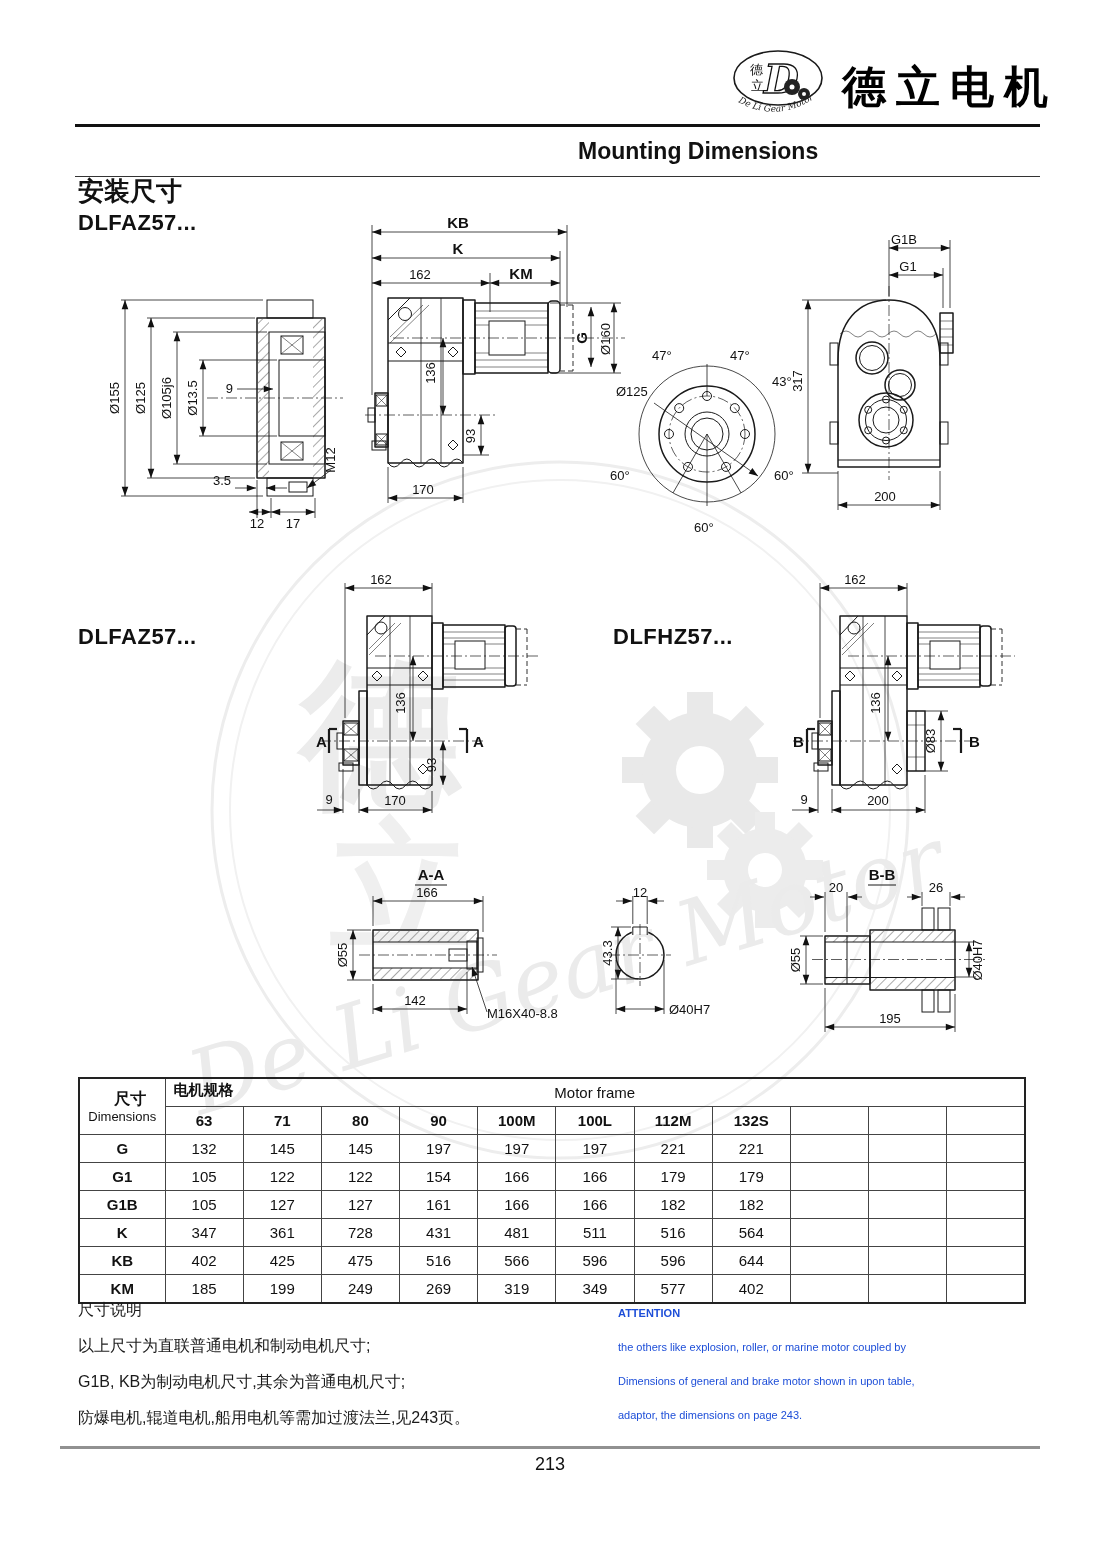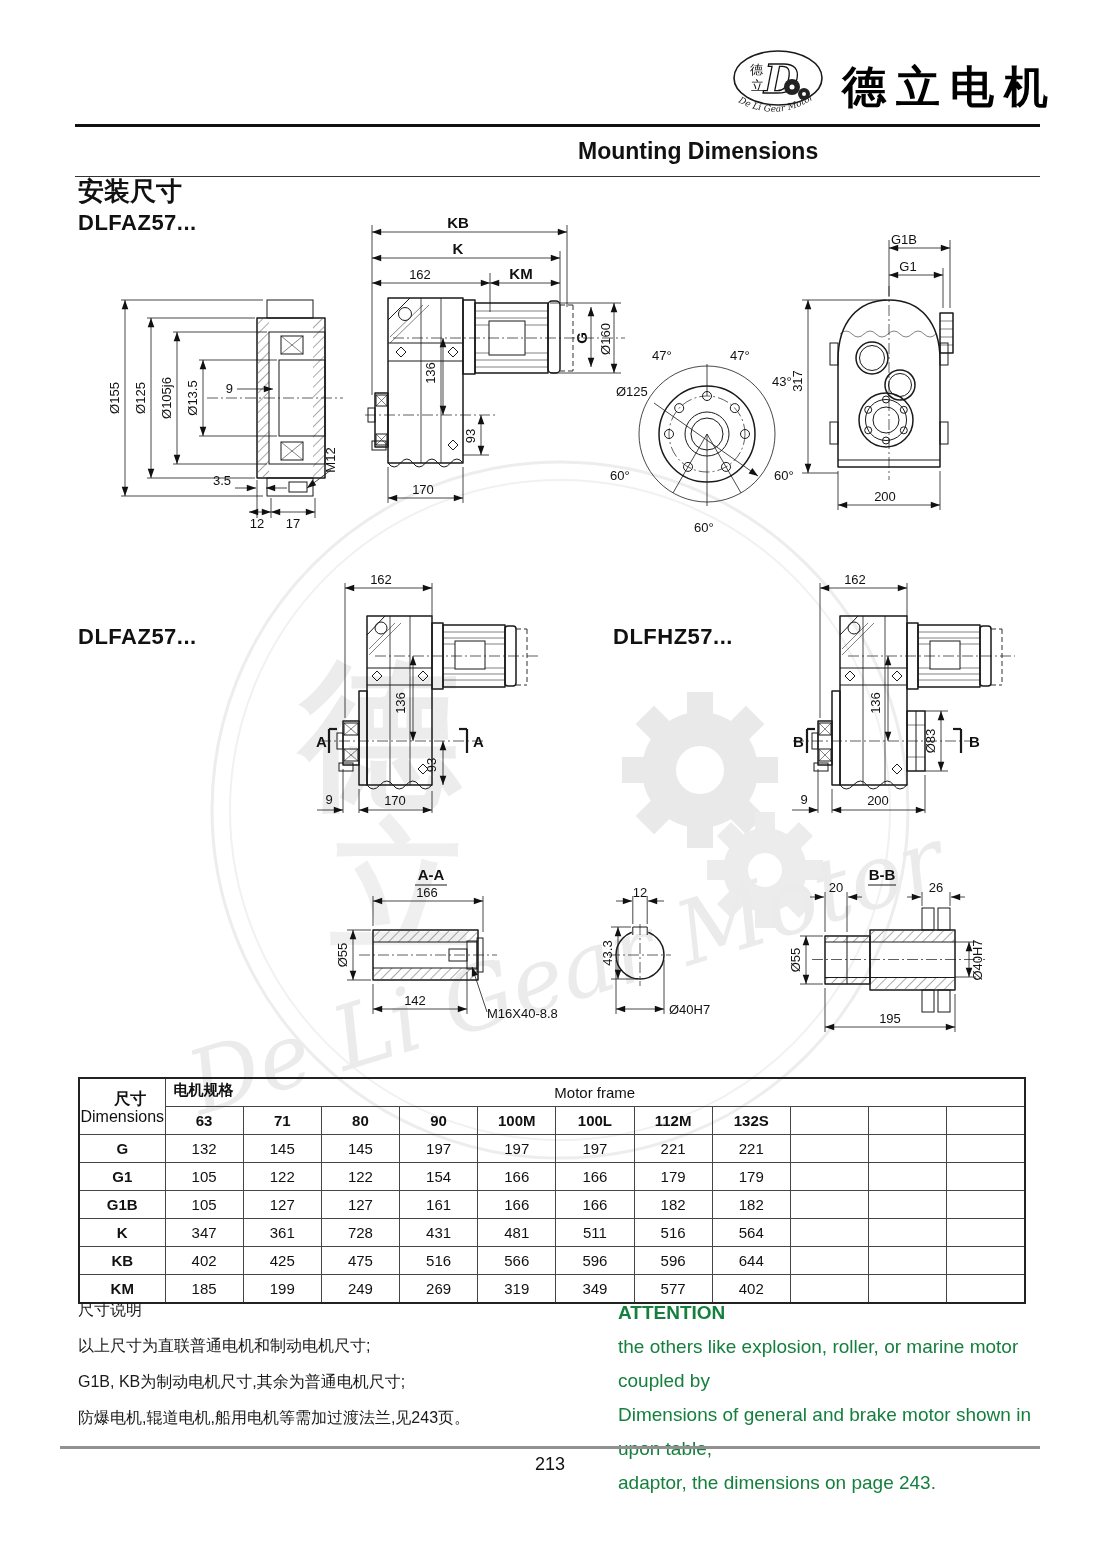--- a/index.html
+++ b/index.html
@@ -25,28 +25,28 @@
   .dsh{stroke:#1a1a1a;stroke-width:0.9;fill:none;stroke-dasharray:5 3;}
   .mk2{stroke:#1a1a1a;stroke-width:2.2;fill:none;}
   .wht{fill:#fff;stroke:#1a1a1a;stroke-width:1;}
   
   #dims-table{border-collapse:collapse;width:948px;table-layout:fixed;border:2px solid #222;}
   #dims-table th,#dims-table td{border:1px solid #444;text-align:center;font-size:15px;
       padding:0;height:27px;font-weight:normal;color:#111;overflow:hidden;}
   #dims-table thead th{font-weight:bold;}
   #dims-table td.rowname{font-weight:bold;}
   .dimcell .cn{font-size:16px;font-weight:bold;line-height:20px;padding-left:16px;}
-  .dimcell .en{font-size:16px;font-weight:normal;line-height:15px;}
+  .dimcell .en{font-size:13px;font-weight:normal;line-height:15px;}
   .speccell{position:relative;height:24px;}
   .spec-cn{position:absolute;left:8px;top:2px;font-weight:bold;font-size:15px;}
   .spec-en{font-weight:normal;font-size:15px;}
   
   .notes{font-size:16px;line-height:36px;color:#1a1a1a;}
   .notes .nt{font-weight:normal;}
-  .notes-en{font-size:19px;line-height:34px;color:#15803d;}
+  .notes-en{font-size:11px;line-height:34px;color:#1d4ed8;}
   .notes-en .nt{font-weight:bold;}
   .rule3{left:60px;top:1446px;width:980px;height:3px;background:#919191;}
   .pagenum{left:0;top:1454px;width:1100px;text-align:center;font-size:18px;}
 </style>
 </head>
 <body>
 
 <div id="page">
 
   <svg class="abs" style="left:0;top:0;width:0;height:0;">

